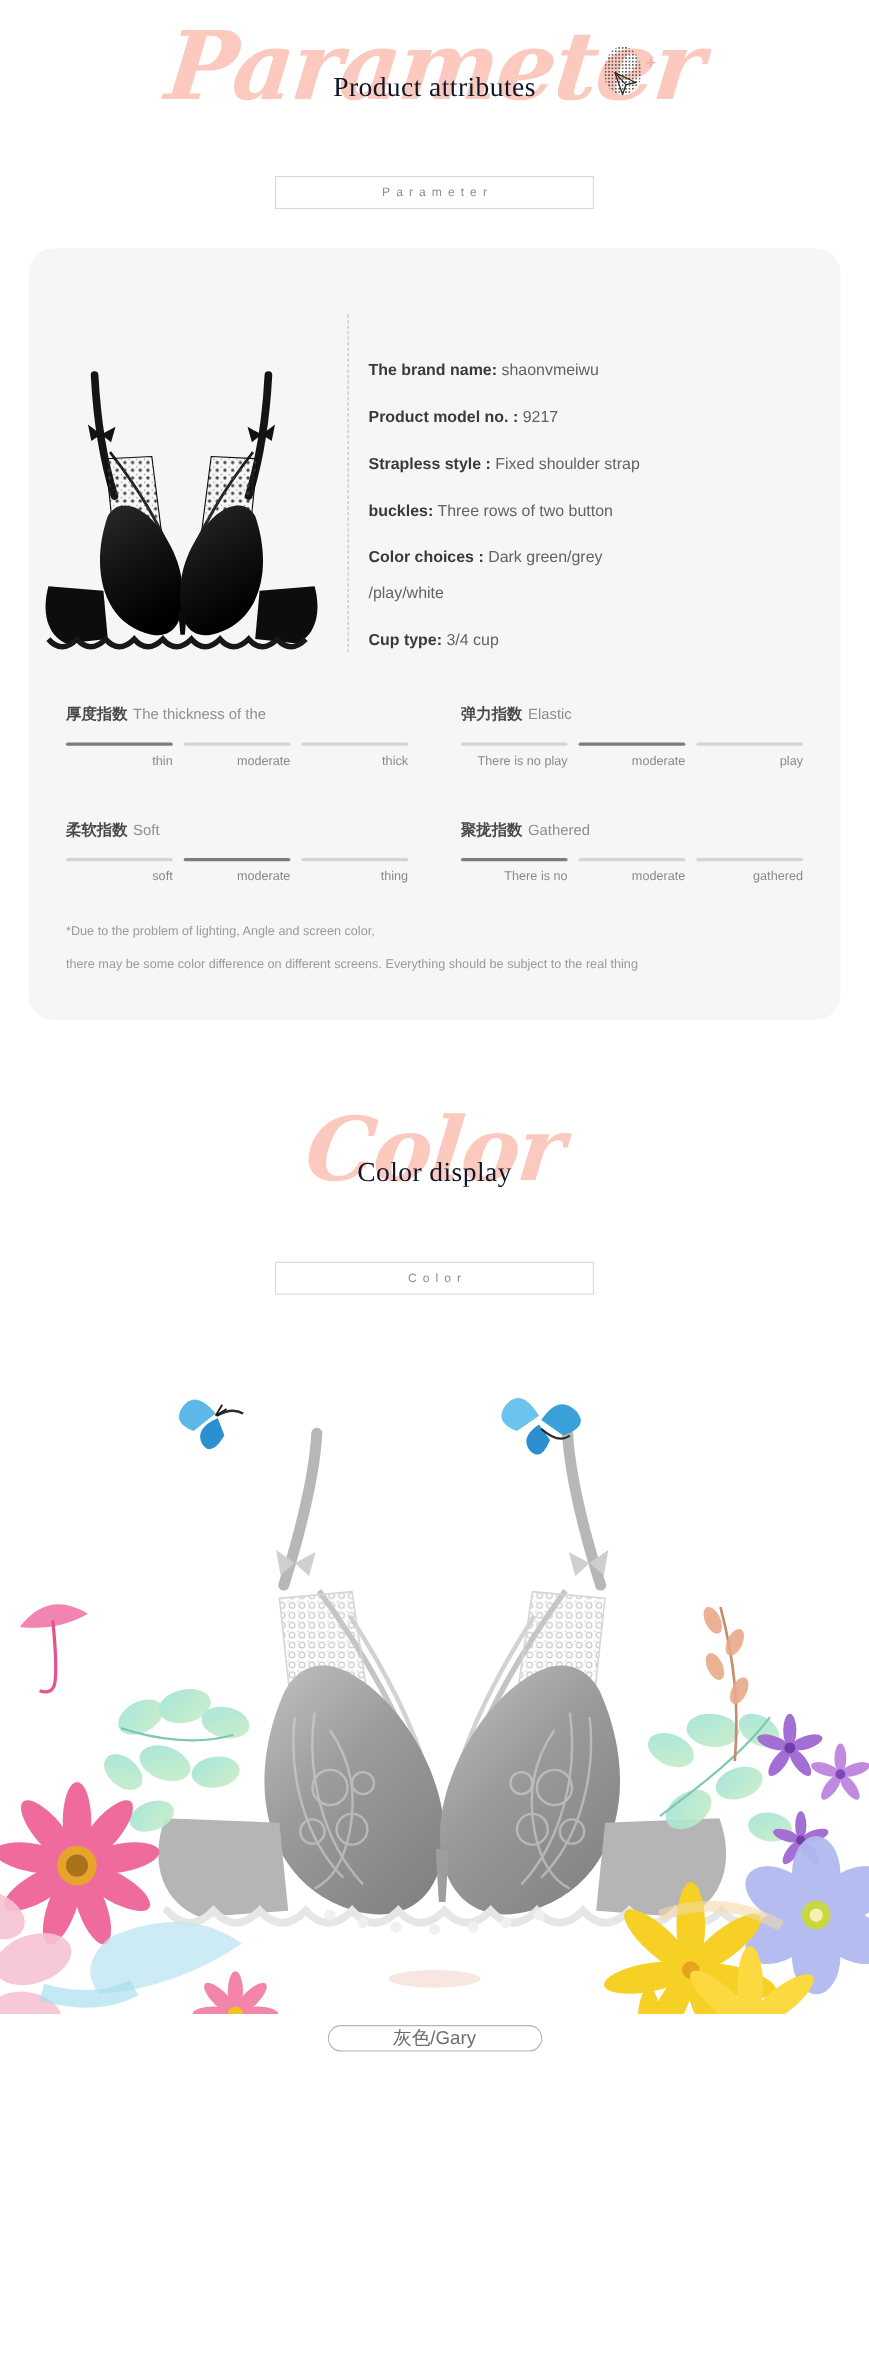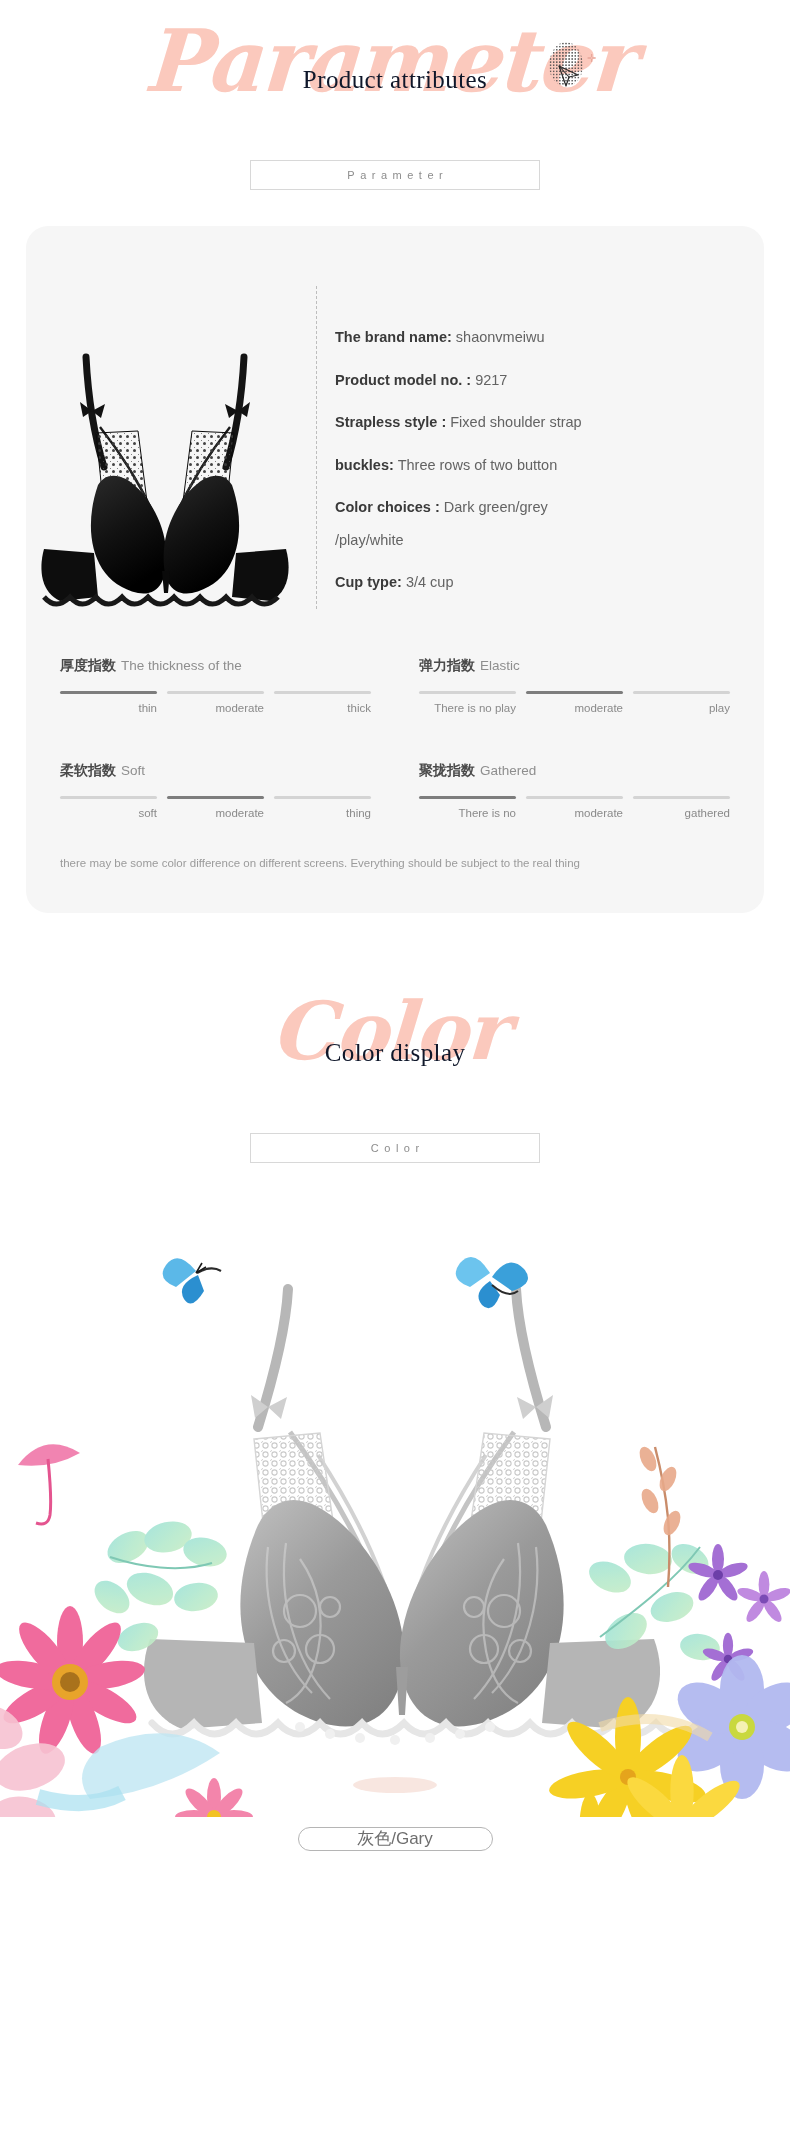--- a/index.html
+++ b/index.html
@@ -110,21 +110,21 @@
     margin-top: 18px;
     margin-bottom: 26px;
   }
   .spec-row {
     font-size: 14.5px;
     line-height: 1.35;
     margin-bottom: 23px;
     color: #4a4a4a;
     white-space: nowrap;
   }
-  .spec-row:last-child { margin-bottom: 16px; }
+  .spec-row:last-child { margin-bottom: 0; }
   .spec-row b { font-weight: bold; color: #3a3a3a; }
   .spec-row .val { color: #636363; }
   .spec-cont { margin-top: -10px; }
 
   
   .index-grid {
     display: grid;
     grid-template-columns: 1fr 1fr;
     column-gap: 8px;
     row-gap: 32px;
@@ -372,20 +372,21 @@
           </div>
           <div class="scale-item">
             <div class="scale-bar"></div>
             <div class="scale-label">gathered</div>
           </div>
         </div>
       </div>
     </div>
 
     <div class="note">
+      <div>*Due to the problem of lighting, Angle and screen color,</div>
       <div>there may be some color difference on different screens. Everything should be subject to the real thing</div>
     </div>
   </div>
 
   <div class="spacer-60"></div>
 
   <div class="section-head">
     <div class="script-word color-word">Color</div>
     <div class="head-title">Color display</div>
   </div>

